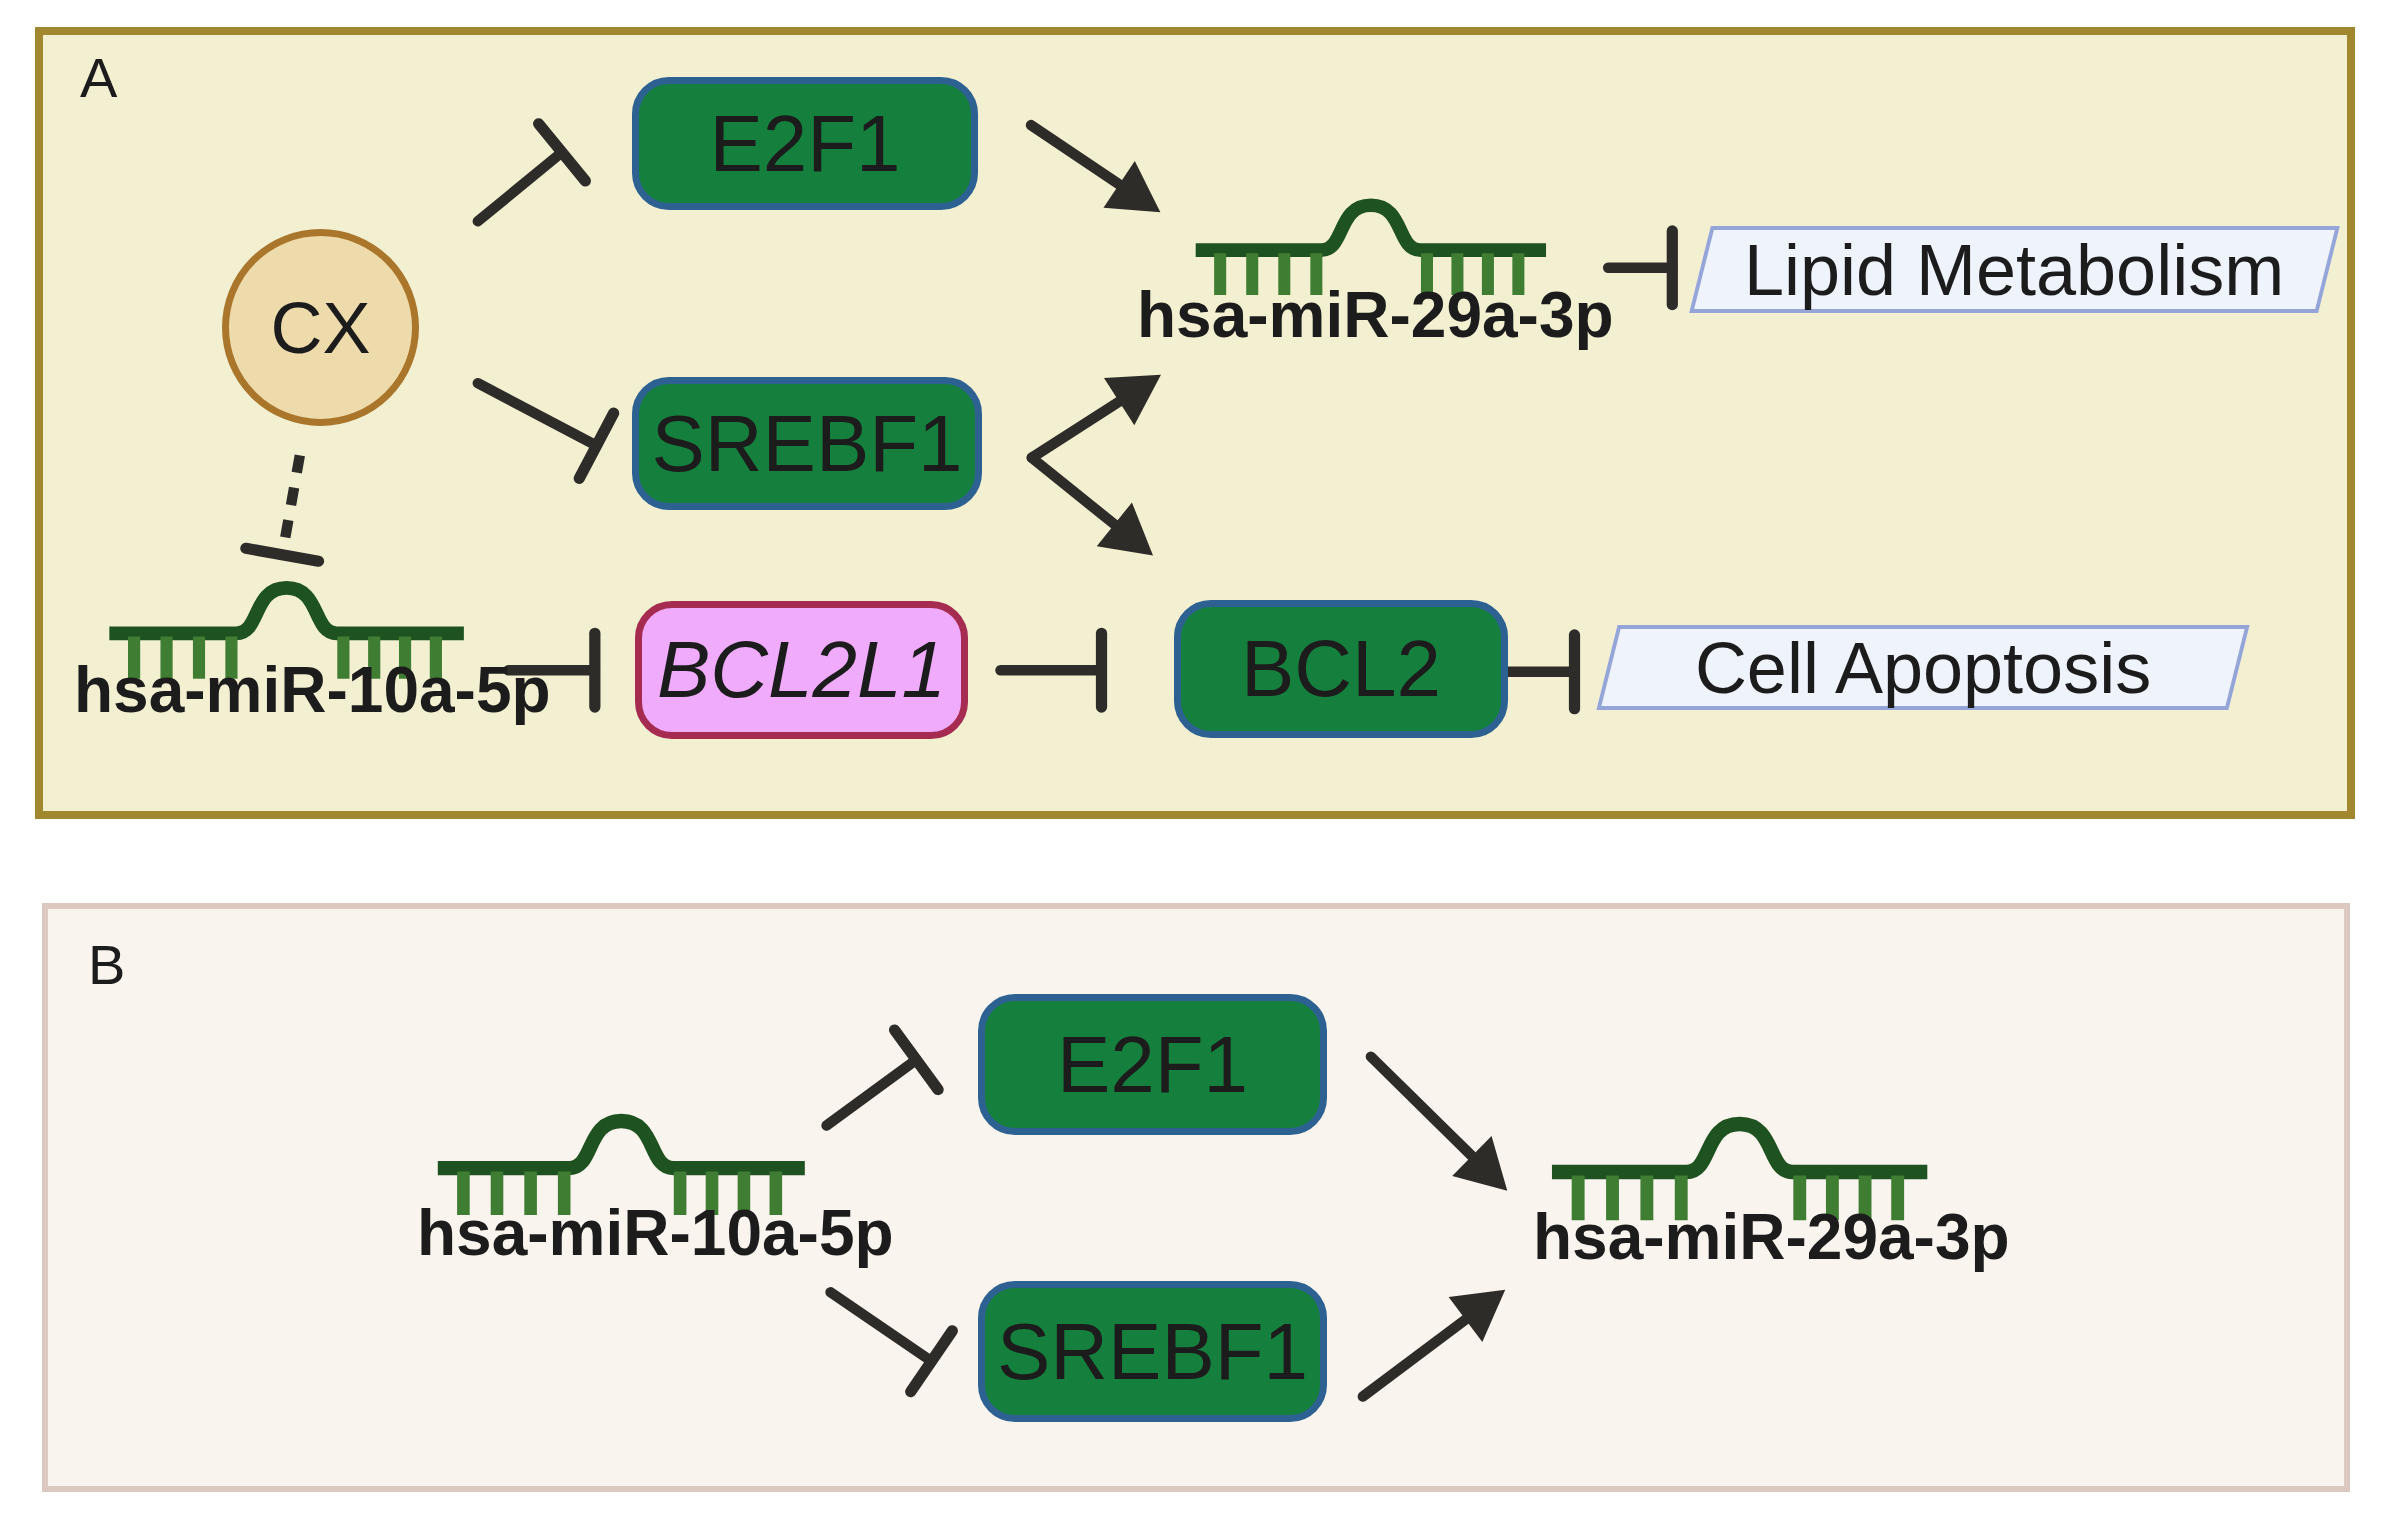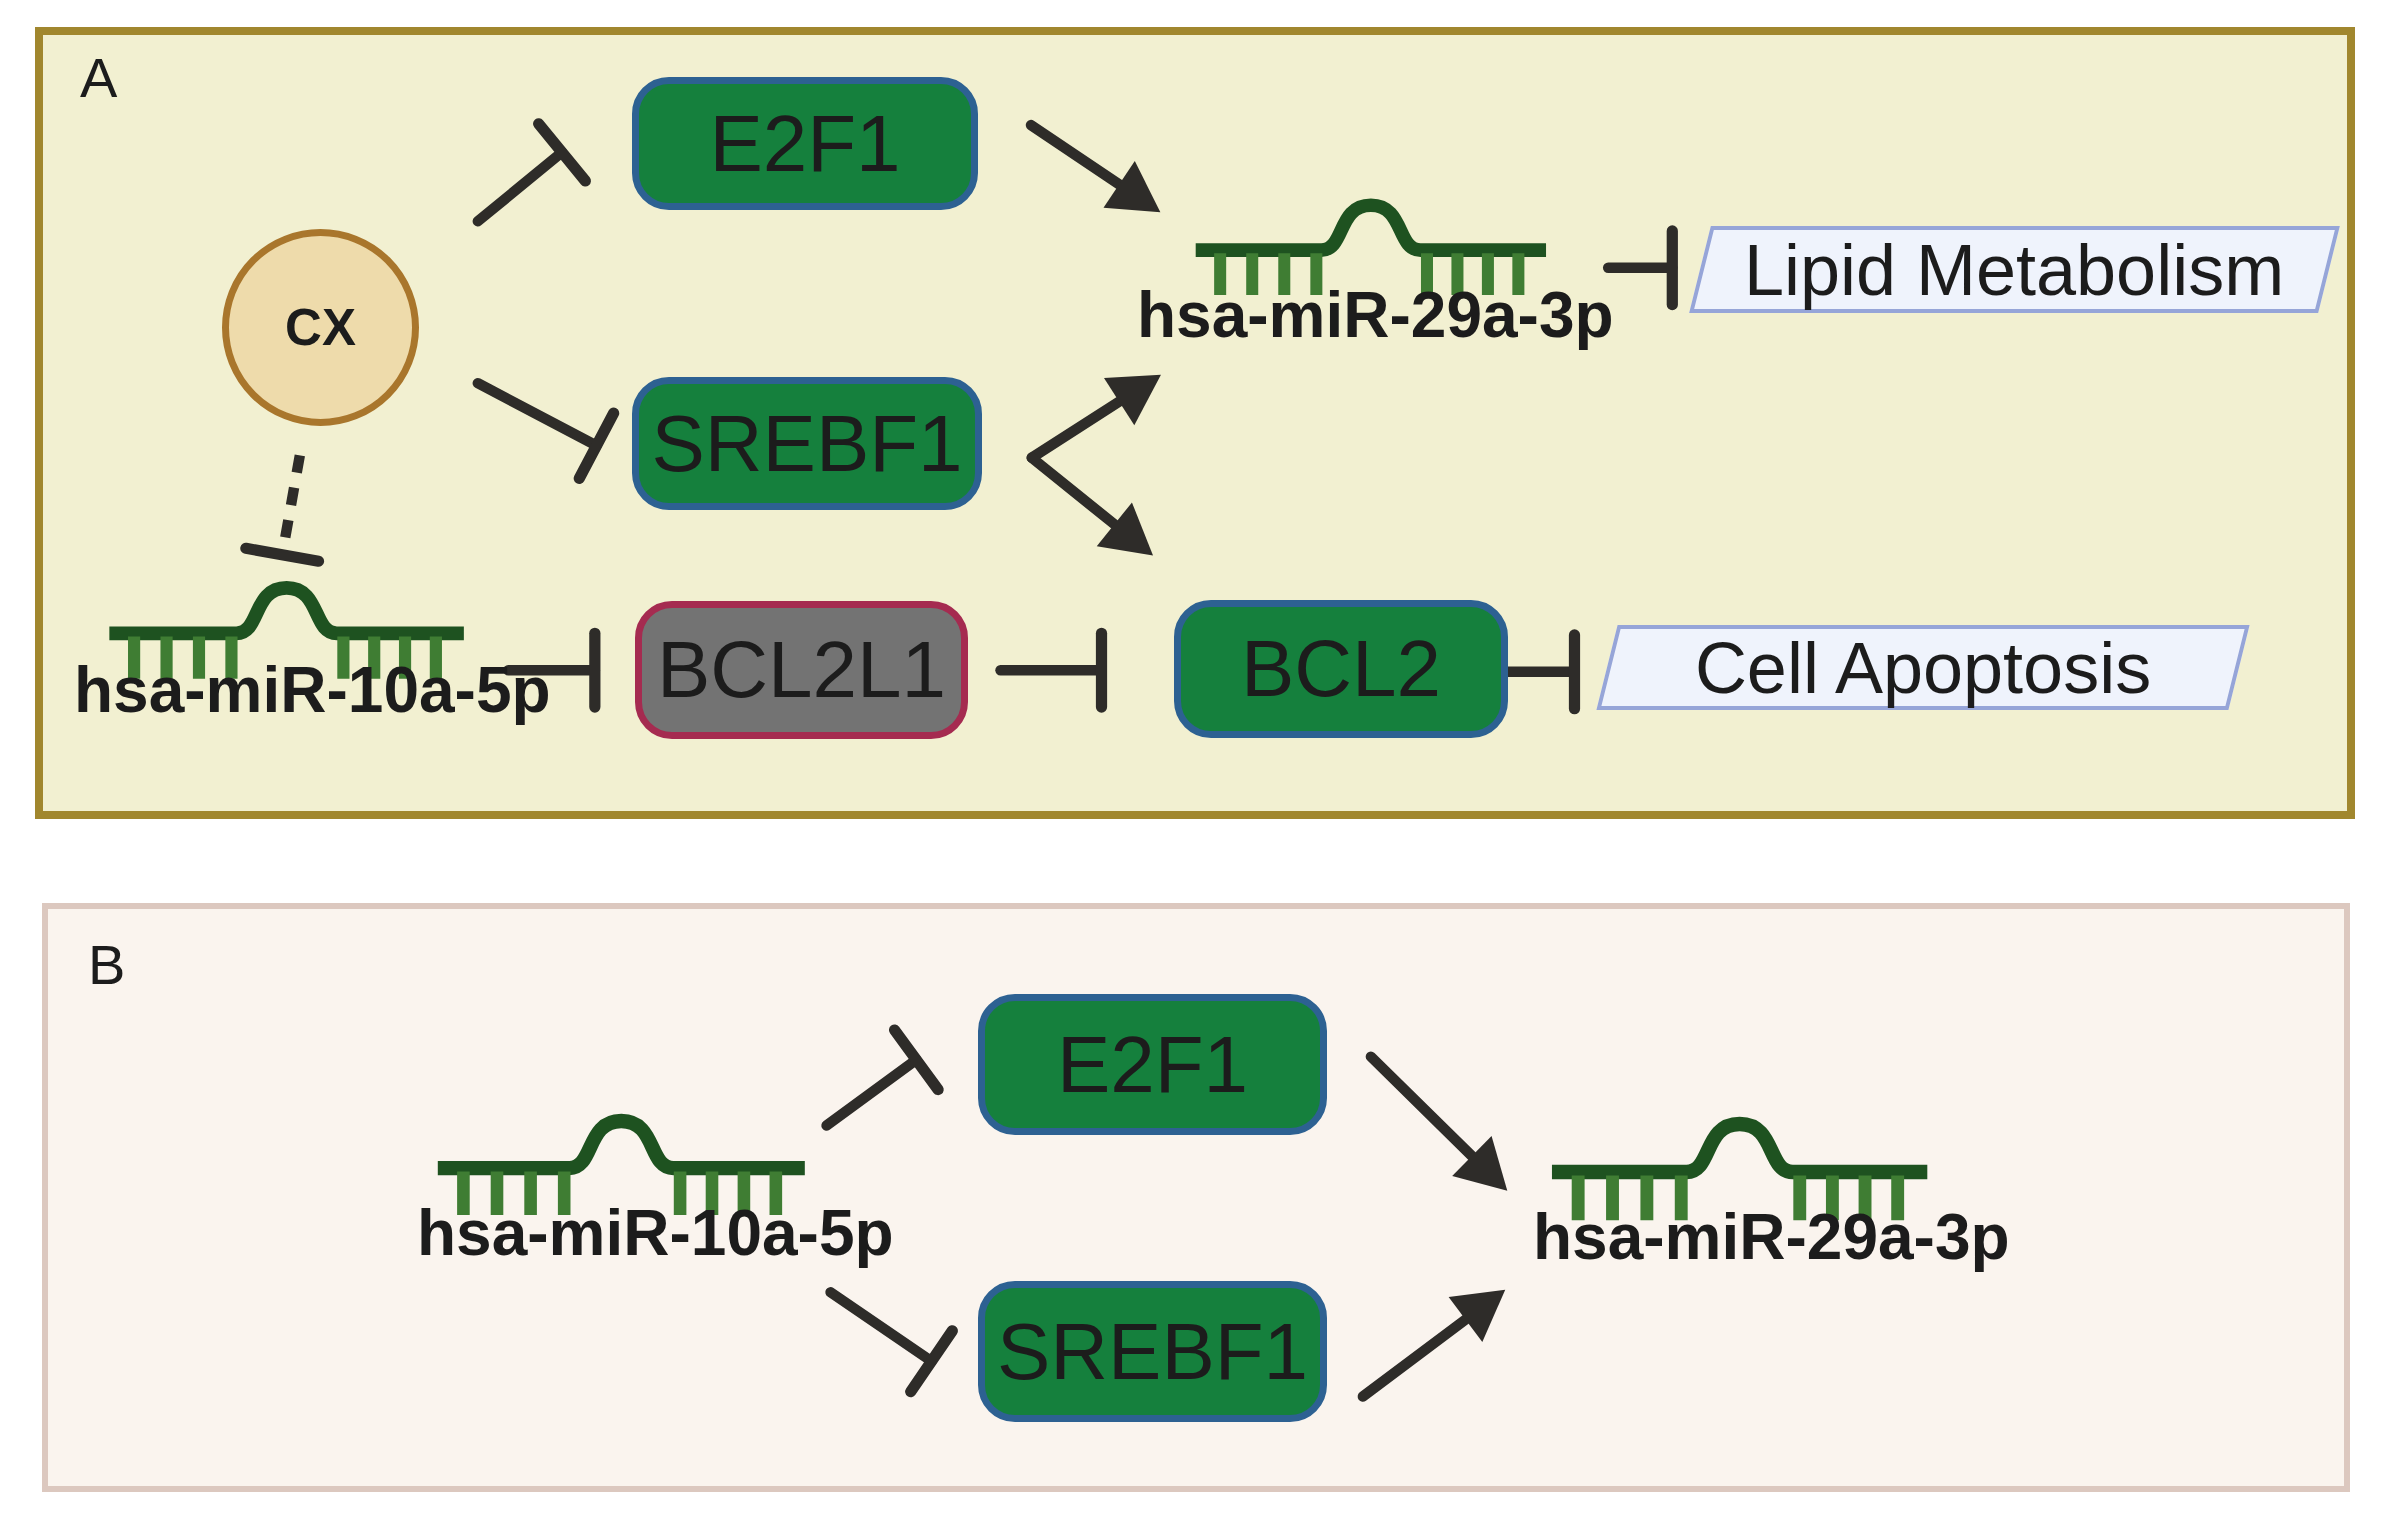--- a/index.html
+++ b/index.html
@@ -8,22 +8,22 @@
     font-family:"Liberation Sans", sans-serif;color:#1c1c1c;overflow:hidden;
   }
   .panel{position:absolute;box-sizing:content-box;}
   .panel-a{left:35px;top:27px;width:2304px;height:776px;border:8px solid #a1872e;background:#f2f0d1;}
   .panel-b{left:42px;top:903px;width:2296px;height:577px;border:6.4px solid #dcc8bf;background:#faf4ee;}
   .panel-label{position:absolute;font-size:56px;line-height:1;color:#1c1c1c;z-index:4;}
   #n-a-label{left:80px;top:50px;}
   #n-b-label{left:88px;top:937px;}
   .node{position:absolute;display:flex;align-items:center;justify-content:center;z-index:4;box-sizing:border-box;}
   .gene{background:#15803d;border:7.2px solid #2d6192;border-radius:37px;font-size:80px;}
-  .gene.pink{background:#737373;border-color:#a52b50;}
-  .circle{background:#eedbab;border:7.2px solid #a9762c;border-radius:50%;font-size:51px;font-weight:bold;}
+  .gene.pink{background:#f0abfc;border-color:#a52b50;font-style:italic;}
+  .circle{background:#eedbab;border:7.2px solid #a9762c;border-radius:50%;font-size:72px;}
   .para{background:#eff3fc;border:4.8px solid #96a5d8;transform:skewX(-14deg);font-size:72px;}
   .para .para-text{transform:skewX(14deg);display:block;white-space:nowrap;}
   .mirna-label{position:absolute;text-align:right;font-size:64px;line-height:1.05;z-index:4;white-space:nowrap;font-weight:bold;}
   #n-cx{left:222px;top:229px;width:197px;height:197px;}
   #n-a-e2f1{left:632px;top:77px;width:346px;height:133px;}
   #n-a-srebf1{left:632px;top:377px;width:350px;height:133px;}
   #n-a-bcl2l1{left:635px;top:601px;width:333px;height:138px;}
   #n-a-bcl2{left:1132px;top:600px;width:334px;height:138px;margin-left:42px;}
   #n-a-lipid{left:1700px;top:226px;width:629px;height:87px;}
   #n-a-apop{left:1607px;top:625px;width:632px;height:85px;}

